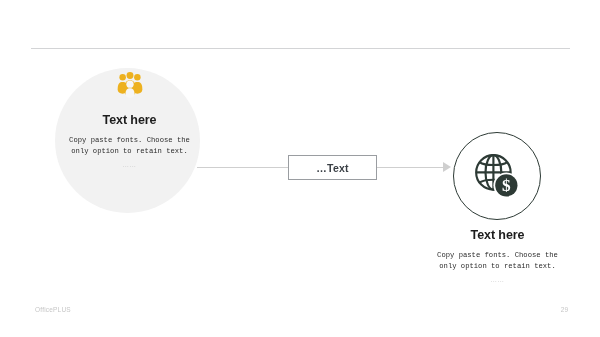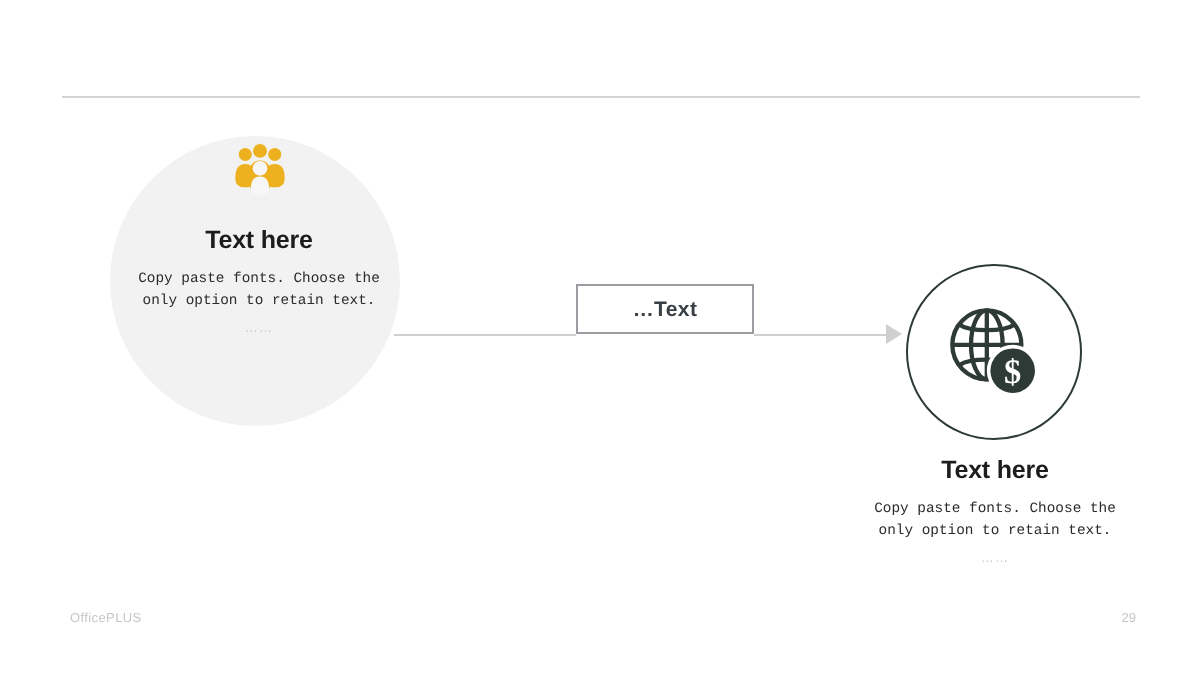--- a/index.html
+++ b/index.html
@@ -79,21 +79,21 @@
     position: absolute;
     left: 197px;
     top: 167px;
     width: 91px;
     height: 1px;
     background: #cfcfcf;
   }
   .conn-box {
     position: absolute;
     left: 288px;
-    top: 142px;
+    top: 155px;
     width: 89px;
     height: 25px;
     border: 1px solid #9a9da1;
     background: #ffffff;
     box-sizing: border-box;
     display: flex;
     align-items: center;
     justify-content: center;
   }
   .conn-box-label {

